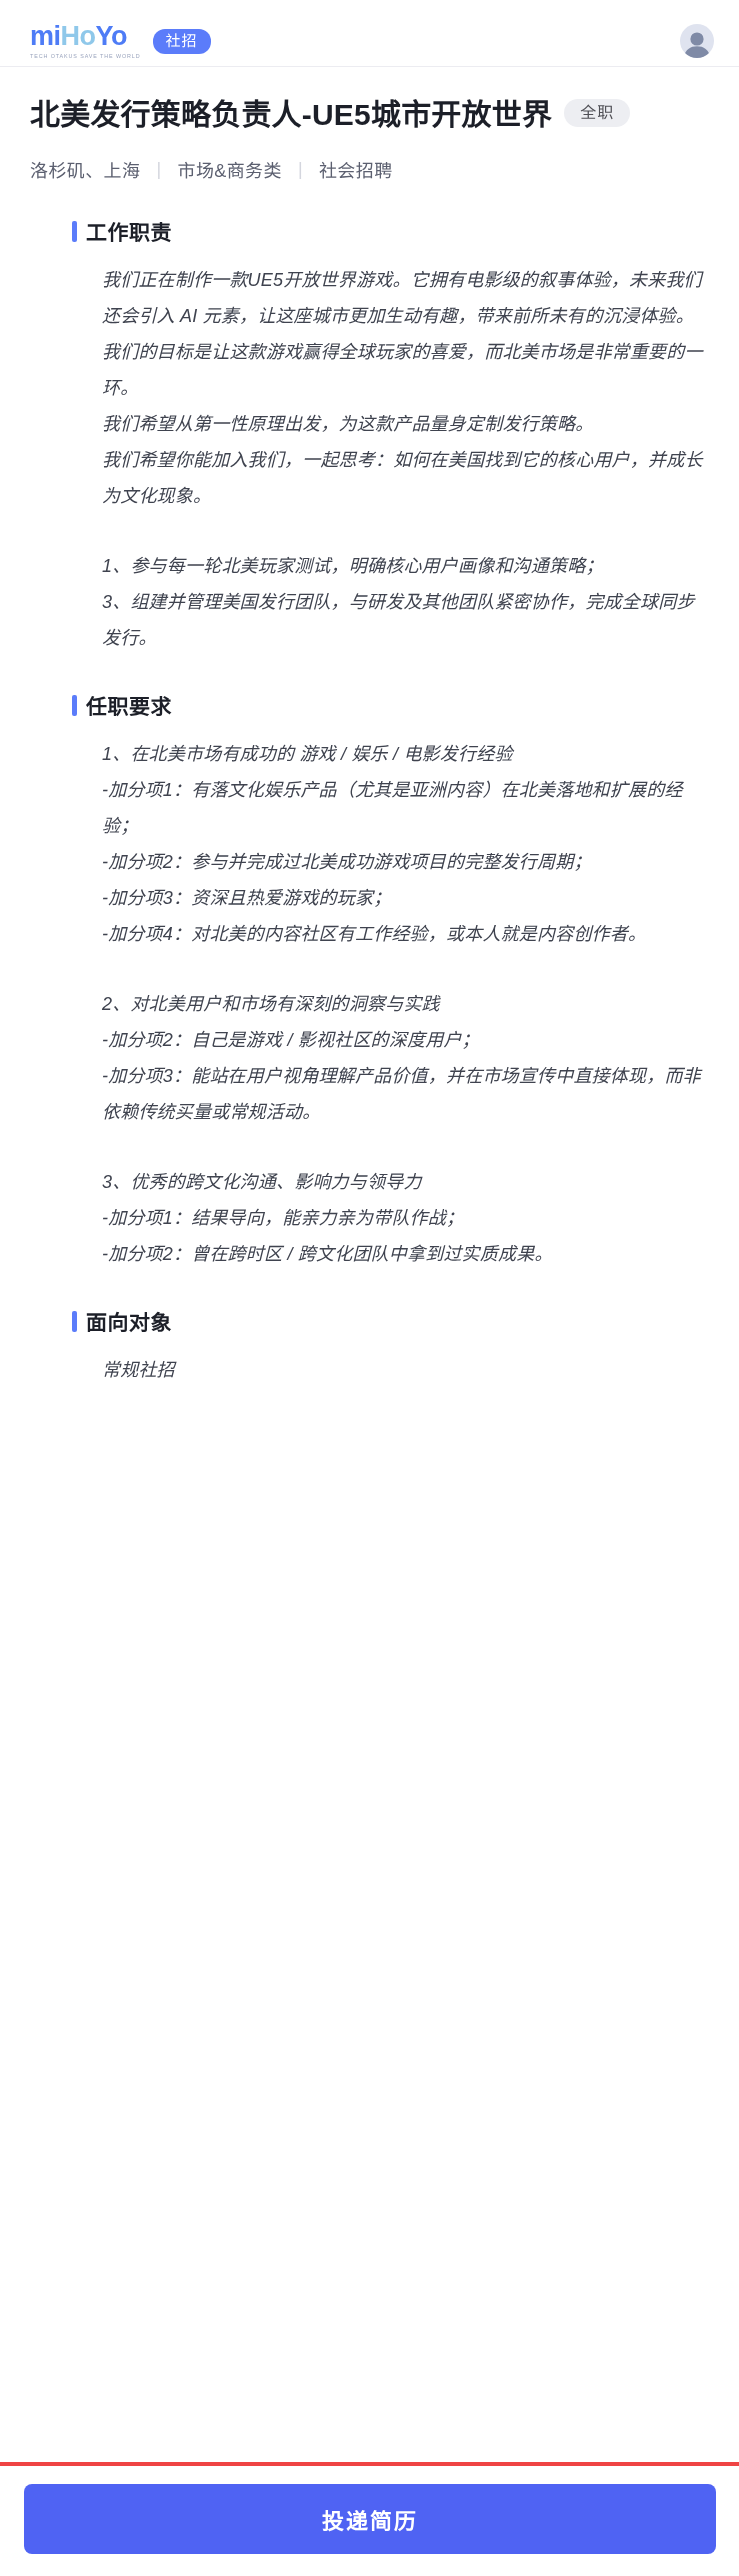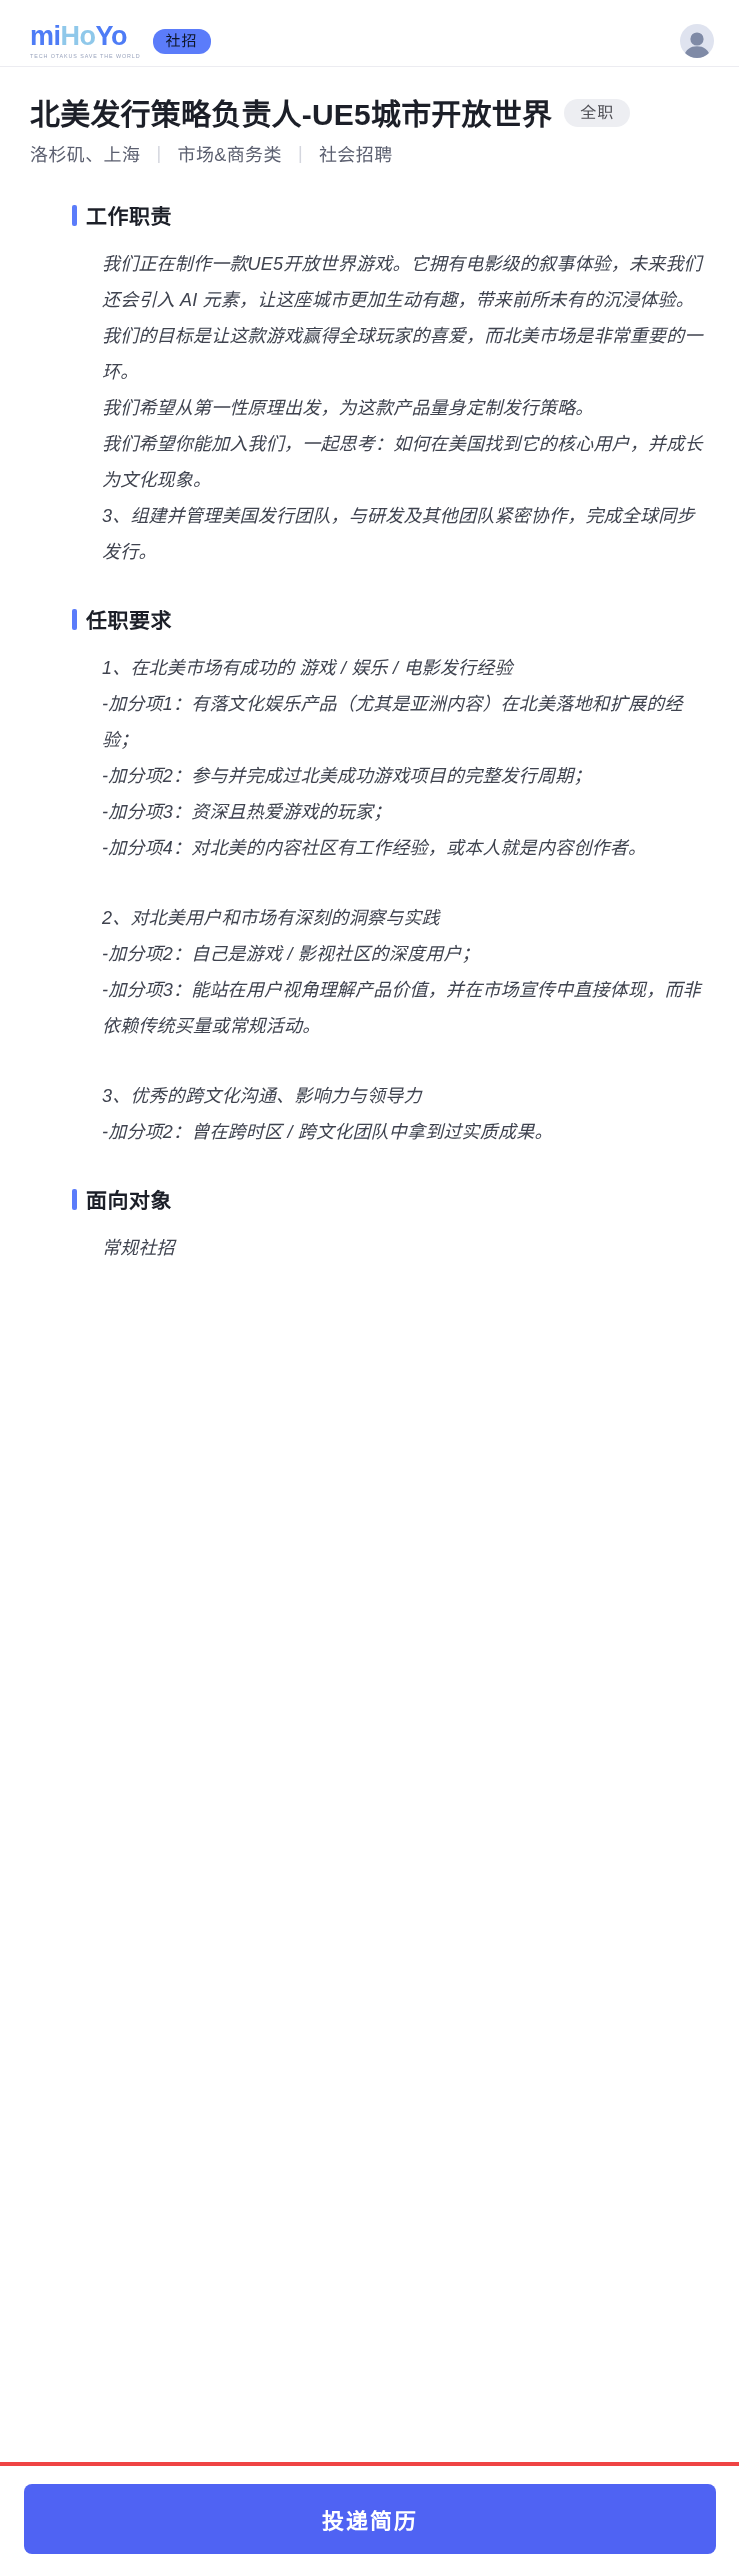--- a/index.html
+++ b/index.html
@@ -42,21 +42,21 @@
   .logo-text .g { color: #8fc8ea; }
   .logo-sub {
     font-size: 5.4px;
     color: #9aa4bd;
     letter-spacing: 0.9px;
     margin-top: 3px;
     white-space: nowrap;
   }
   .badge-tag {
     background: #5b7cfa;
-    color: #0f172a;
+    color: #ffffff;
     font-size: 15px;
     border-radius: 12px;
     padding: 3px 13px 4px;
     line-height: 1.2;
     letter-spacing: 1px;
   }
   .avatar {
     width: 34px; height: 34px;
     border-radius: 50%;
     background: #dfe3ef;
@@ -83,21 +83,21 @@
     font-size: 16px;
     font-weight: normal;
     color: #4f4f55;
     background: #edeef2;
     border-radius: 16px;
     padding: 4px 16px 5px;
     line-height: 1.2;
     letter-spacing: 1px;
   }
   .meta {
-    margin-top: 4px;
+    margin-top: 20px;
     display: flex;
     align-items: center;
     font-size: 18px;
     color: #5c6070;
     letter-spacing: 0.4px;
   }
   .meta .sep {
     color: #d4d6de;
     margin: 0 16px;
   }
@@ -190,39 +190,41 @@
 <div class="section">
   <div class="sec-head">
     <span class="sec-bar"></span>
     <span class="sec-title">工作职责</span>
   </div>
   <div class="sec-body">
     <p>我们正在制作一款UE5开放世界游戏。它拥有电影级的叙事体验，未来我们还会引入 AI 元素，让这座城市更加生动有趣，带来前所未有的沉浸体验。</p>
     <p>我们的目标是让这款游戏赢得全球玩家的喜爱，而北美市场是非常重要的一环。</p>
     <p>我们希望从第一性原理出发，为这款产品量身定制发行策略。</p>
     <p>我们希望你能加入我们，一起思考：如何在美国找到它的核心用户，并成长为文化现象。</p>
+    <p class="gap">1、参与每一轮北美玩家测试，明确核心用户画像和沟通策略；</p>
     <p>3、组建并管理美国发行团队，与研发及其他团队紧密协作，完成全球同步发行。</p>
   </div>
 </div>
 
 <div class="section">
   <div class="sec-head">
     <span class="sec-bar"></span>
     <span class="sec-title">任职要求</span>
   </div>
   <div class="sec-body">
     <p>1、在北美市场有成功的 游戏 / 娱乐 / 电影发行经验</p>
     <p>-加分项1：有落文化娱乐产品（尤其是亚洲内容）在北美落地和扩展的经验；</p>
     <p>-加分项2：参与并完成过北美成功游戏项目的完整发行周期；</p>
     <p>-加分项3：资深且热爱游戏的玩家；</p>
     <p>-加分项4：对北美的内容社区有工作经验，或本人就是内容创作者。</p>
     <p class="gap">2、对北美用户和市场有深刻的洞察与实践</p>
     <p>-加分项2：自己是游戏 / 影视社区的深度用户；</p>
     <p>-加分项3：能站在用户视角理解产品价值，并在市场宣传中直接体现，而非依赖传统买量或常规活动。</p>
     <p class="gap">3、优秀的跨文化沟通、影响力与领导力</p>
+    <p>-加分项1：结果导向，能亲力亲为带队作战；</p>
     <p>-加分项2：曾在跨时区 / 跨文化团队中拿到过实质成果。</p>
   </div>
 </div>
 
 <div class="section">
   <div class="sec-head">
     <span class="sec-bar"></span>
     <span class="sec-title">面向对象</span>
   </div>
   <div class="sec-body">

